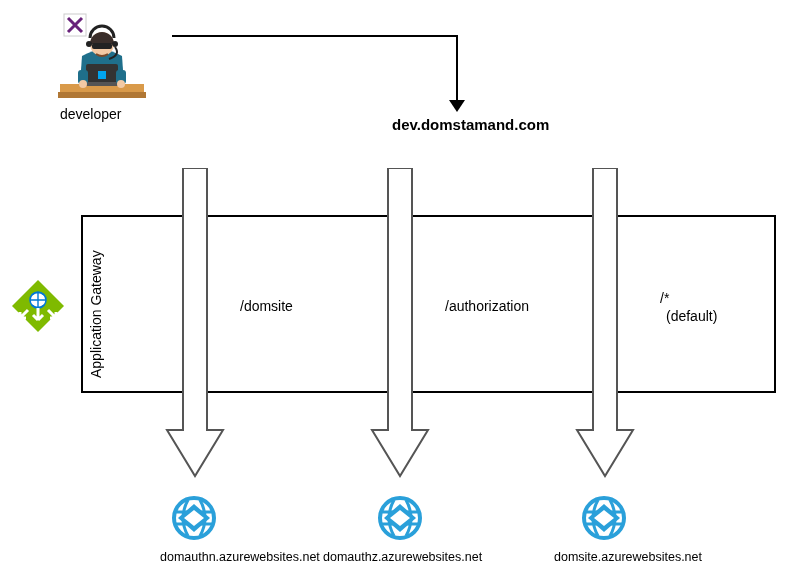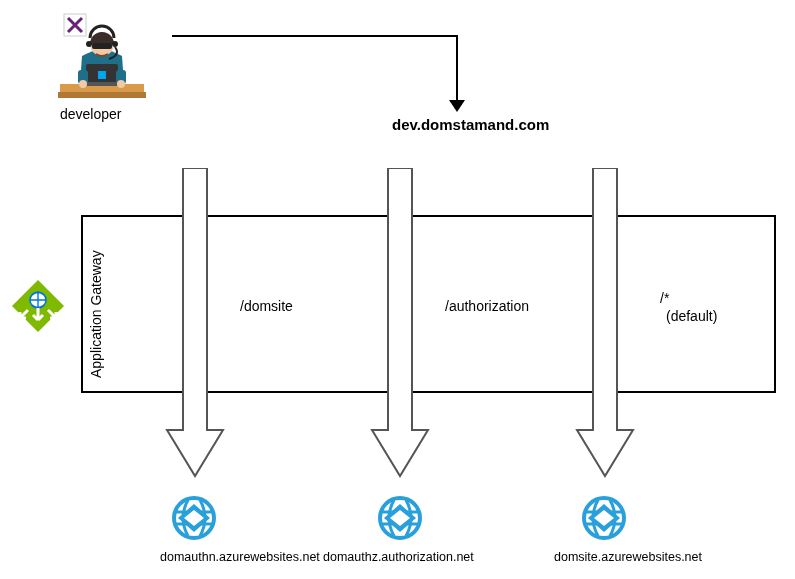--- a/index.html
+++ b/index.html
@@ -154,21 +154,21 @@
 <div class="layer backend-label" style="left:116px; top:550px;margin-left:44px;">domauthn.azurewebsites.net</div>
 
 <div class="layer appsvc-icon" style="left:376px; top:494px;">
   <svg viewBox="0 0 48 48">
     <circle cx="24" cy="24" r="20" fill="none" stroke="#2aa0da" stroke-width="4"></circle>
     <path d="M6 18 h36 M6 30 h36 M18 6 q-10 18 0 36 M30 6 q10 18 0 36" stroke="#2aa0da" stroke-width="3" fill="none"></path>
     <polygon points="24,10 40,24 24,38 8,24" fill="#2aa0da"></polygon>
     <polygon points="24,16 34,24 24,32 14,24" fill="#fff"></polygon>
   </svg>
 </div>
-<div class="layer backend-label" style="left:323px; top:550px;">domauthz.authorization.net</div>
+<div class="layer backend-label" style="left:323px; top:550px;">domauthz.azurewebsites.net</div>
 
 <div class="layer appsvc-icon" style="left:580px; top:494px;">
   <svg viewBox="0 0 48 48">
     <circle cx="24" cy="24" r="20" fill="none" stroke="#2aa0da" stroke-width="4"></circle>
     <path d="M6 18 h36 M6 30 h36 M18 6 q-10 18 0 36 M30 6 q10 18 0 36" stroke="#2aa0da" stroke-width="3" fill="none"></path>
     <polygon points="24,10 40,24 24,38 8,24" fill="#2aa0da"></polygon>
     <polygon points="24,16 34,24 24,32 14,24" fill="#fff"></polygon>
   </svg>
 </div>
 <div class="layer backend-label" style="left:554px; top:550px;">domsite.azurewebsites.net</div>

